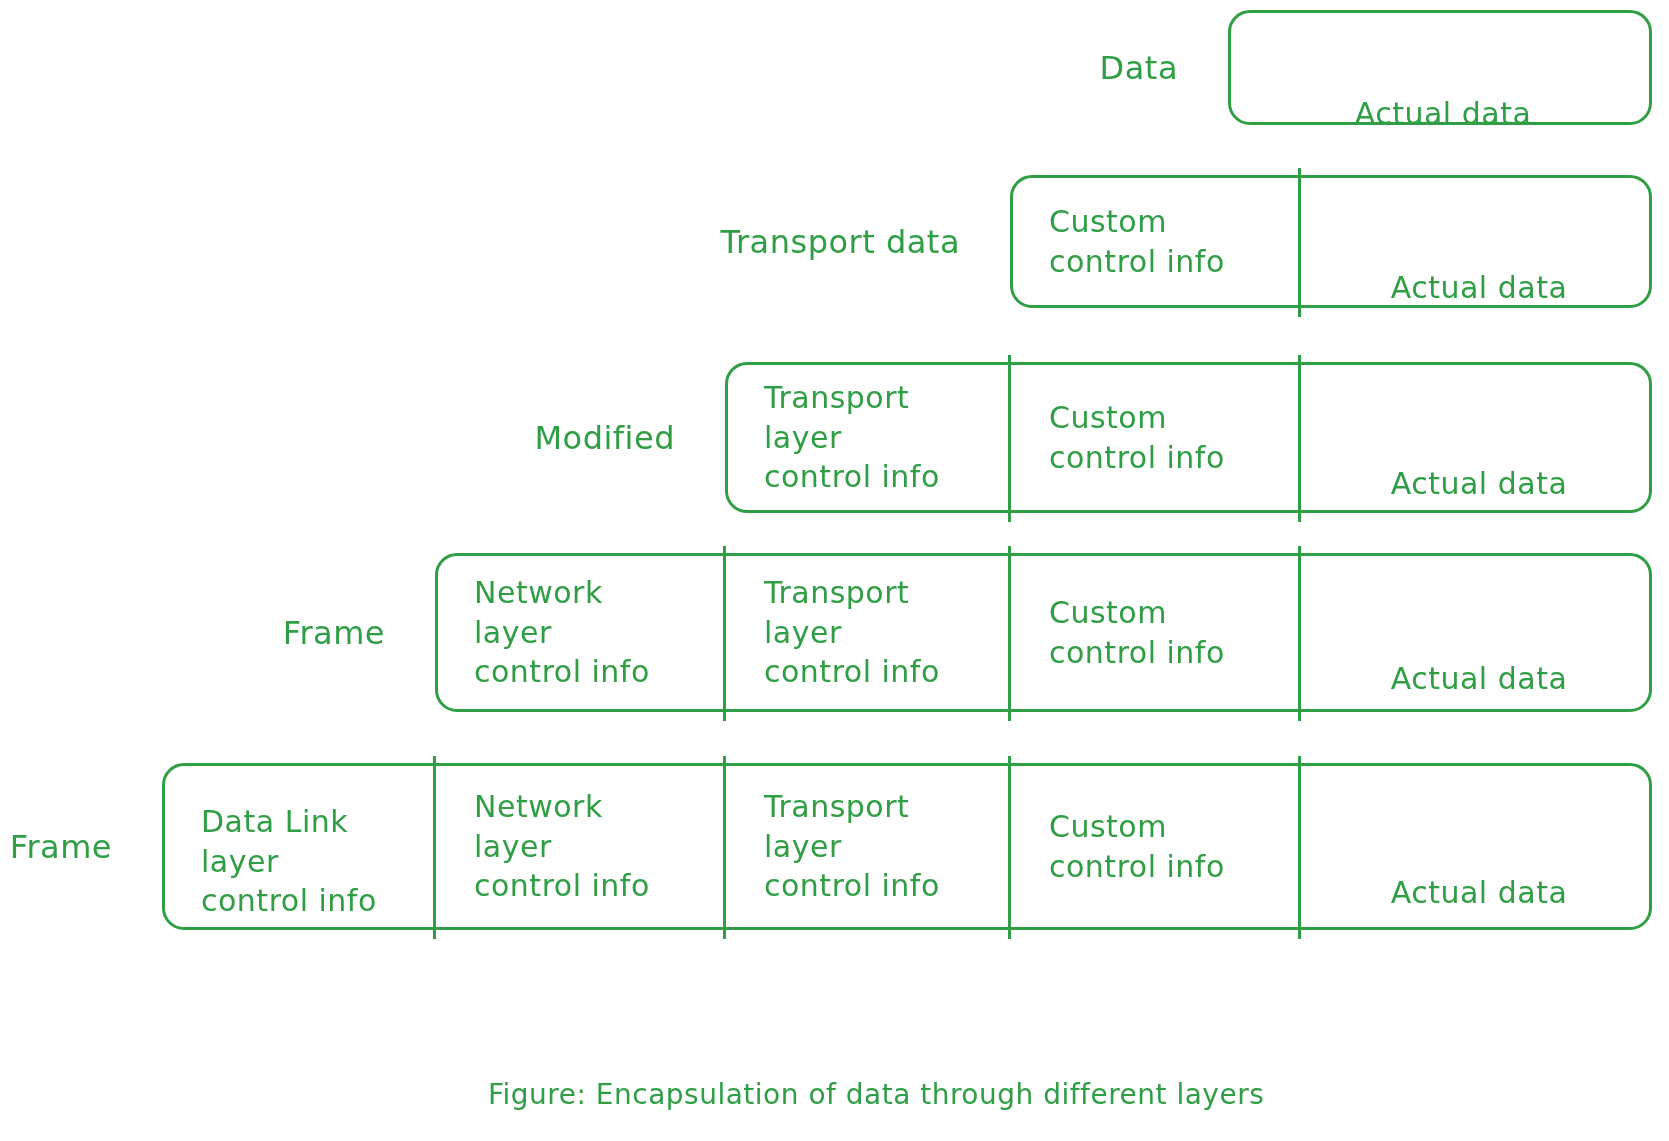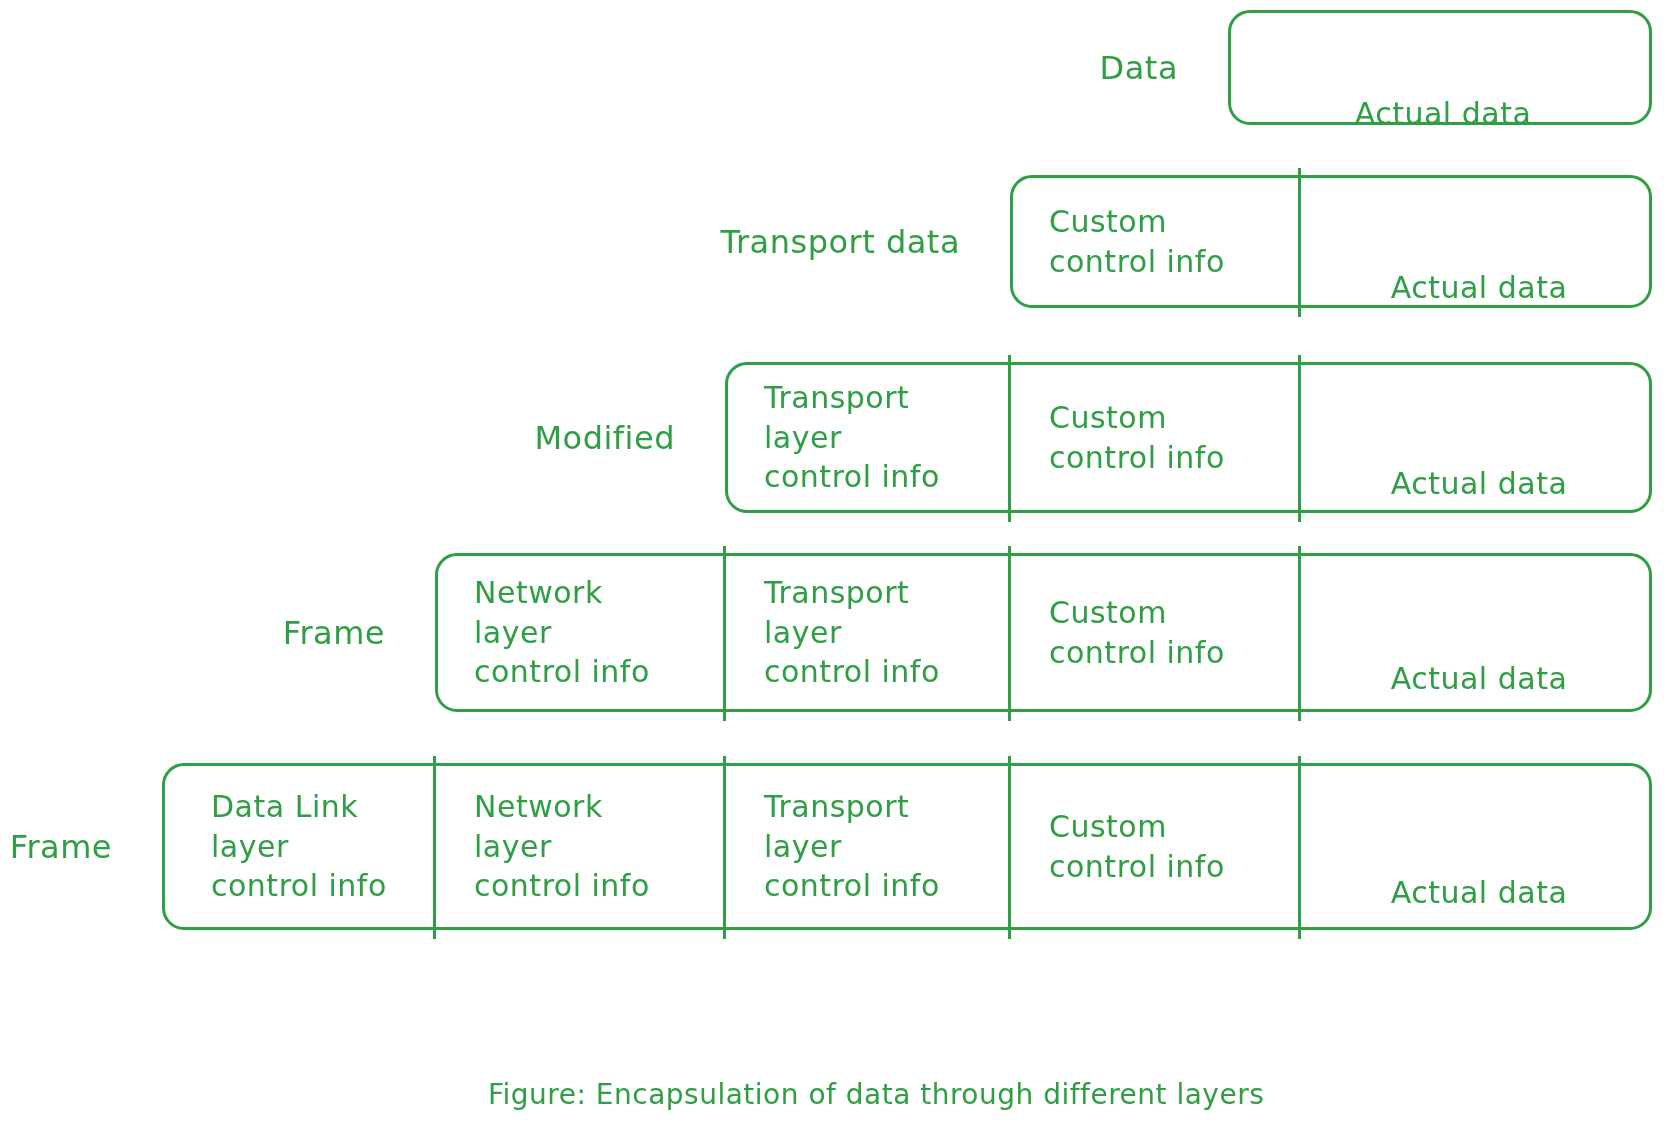--- a/index.html
+++ b/index.html
@@ -116,21 +116,21 @@
 control info</div>
       </div>
       <div class="divider" style="left: 570px;"></div>
       <div class="cell center" style="left: 865px; width: 352px;">
         <div class="cell-text">Actual data</div>
       </div>
       <div class="divider" style="left: 860px;"></div>
     </div>
     <div class="row-label" style="top: 763px; height: 167px; width: 112px;">Frame</div>
     <div class="row-box" style="top: 763px; left: 162px; height: 167px; width: 1490px;">
-      <div class="cell" style="left: 10px; width: 273px;">
+      <div class="cell" style="left: 0px; width: 273px; margin-top: 15px;">
         <div class="cell-text">Data Link
 layer
 control info</div>
       </div>
       <div class="cell" style="left: 273px; width: 290px;">
         <div class="cell-text">Network
 layer
 control info</div>
       </div>
       <div class="divider" style="left: 268px;"></div>

